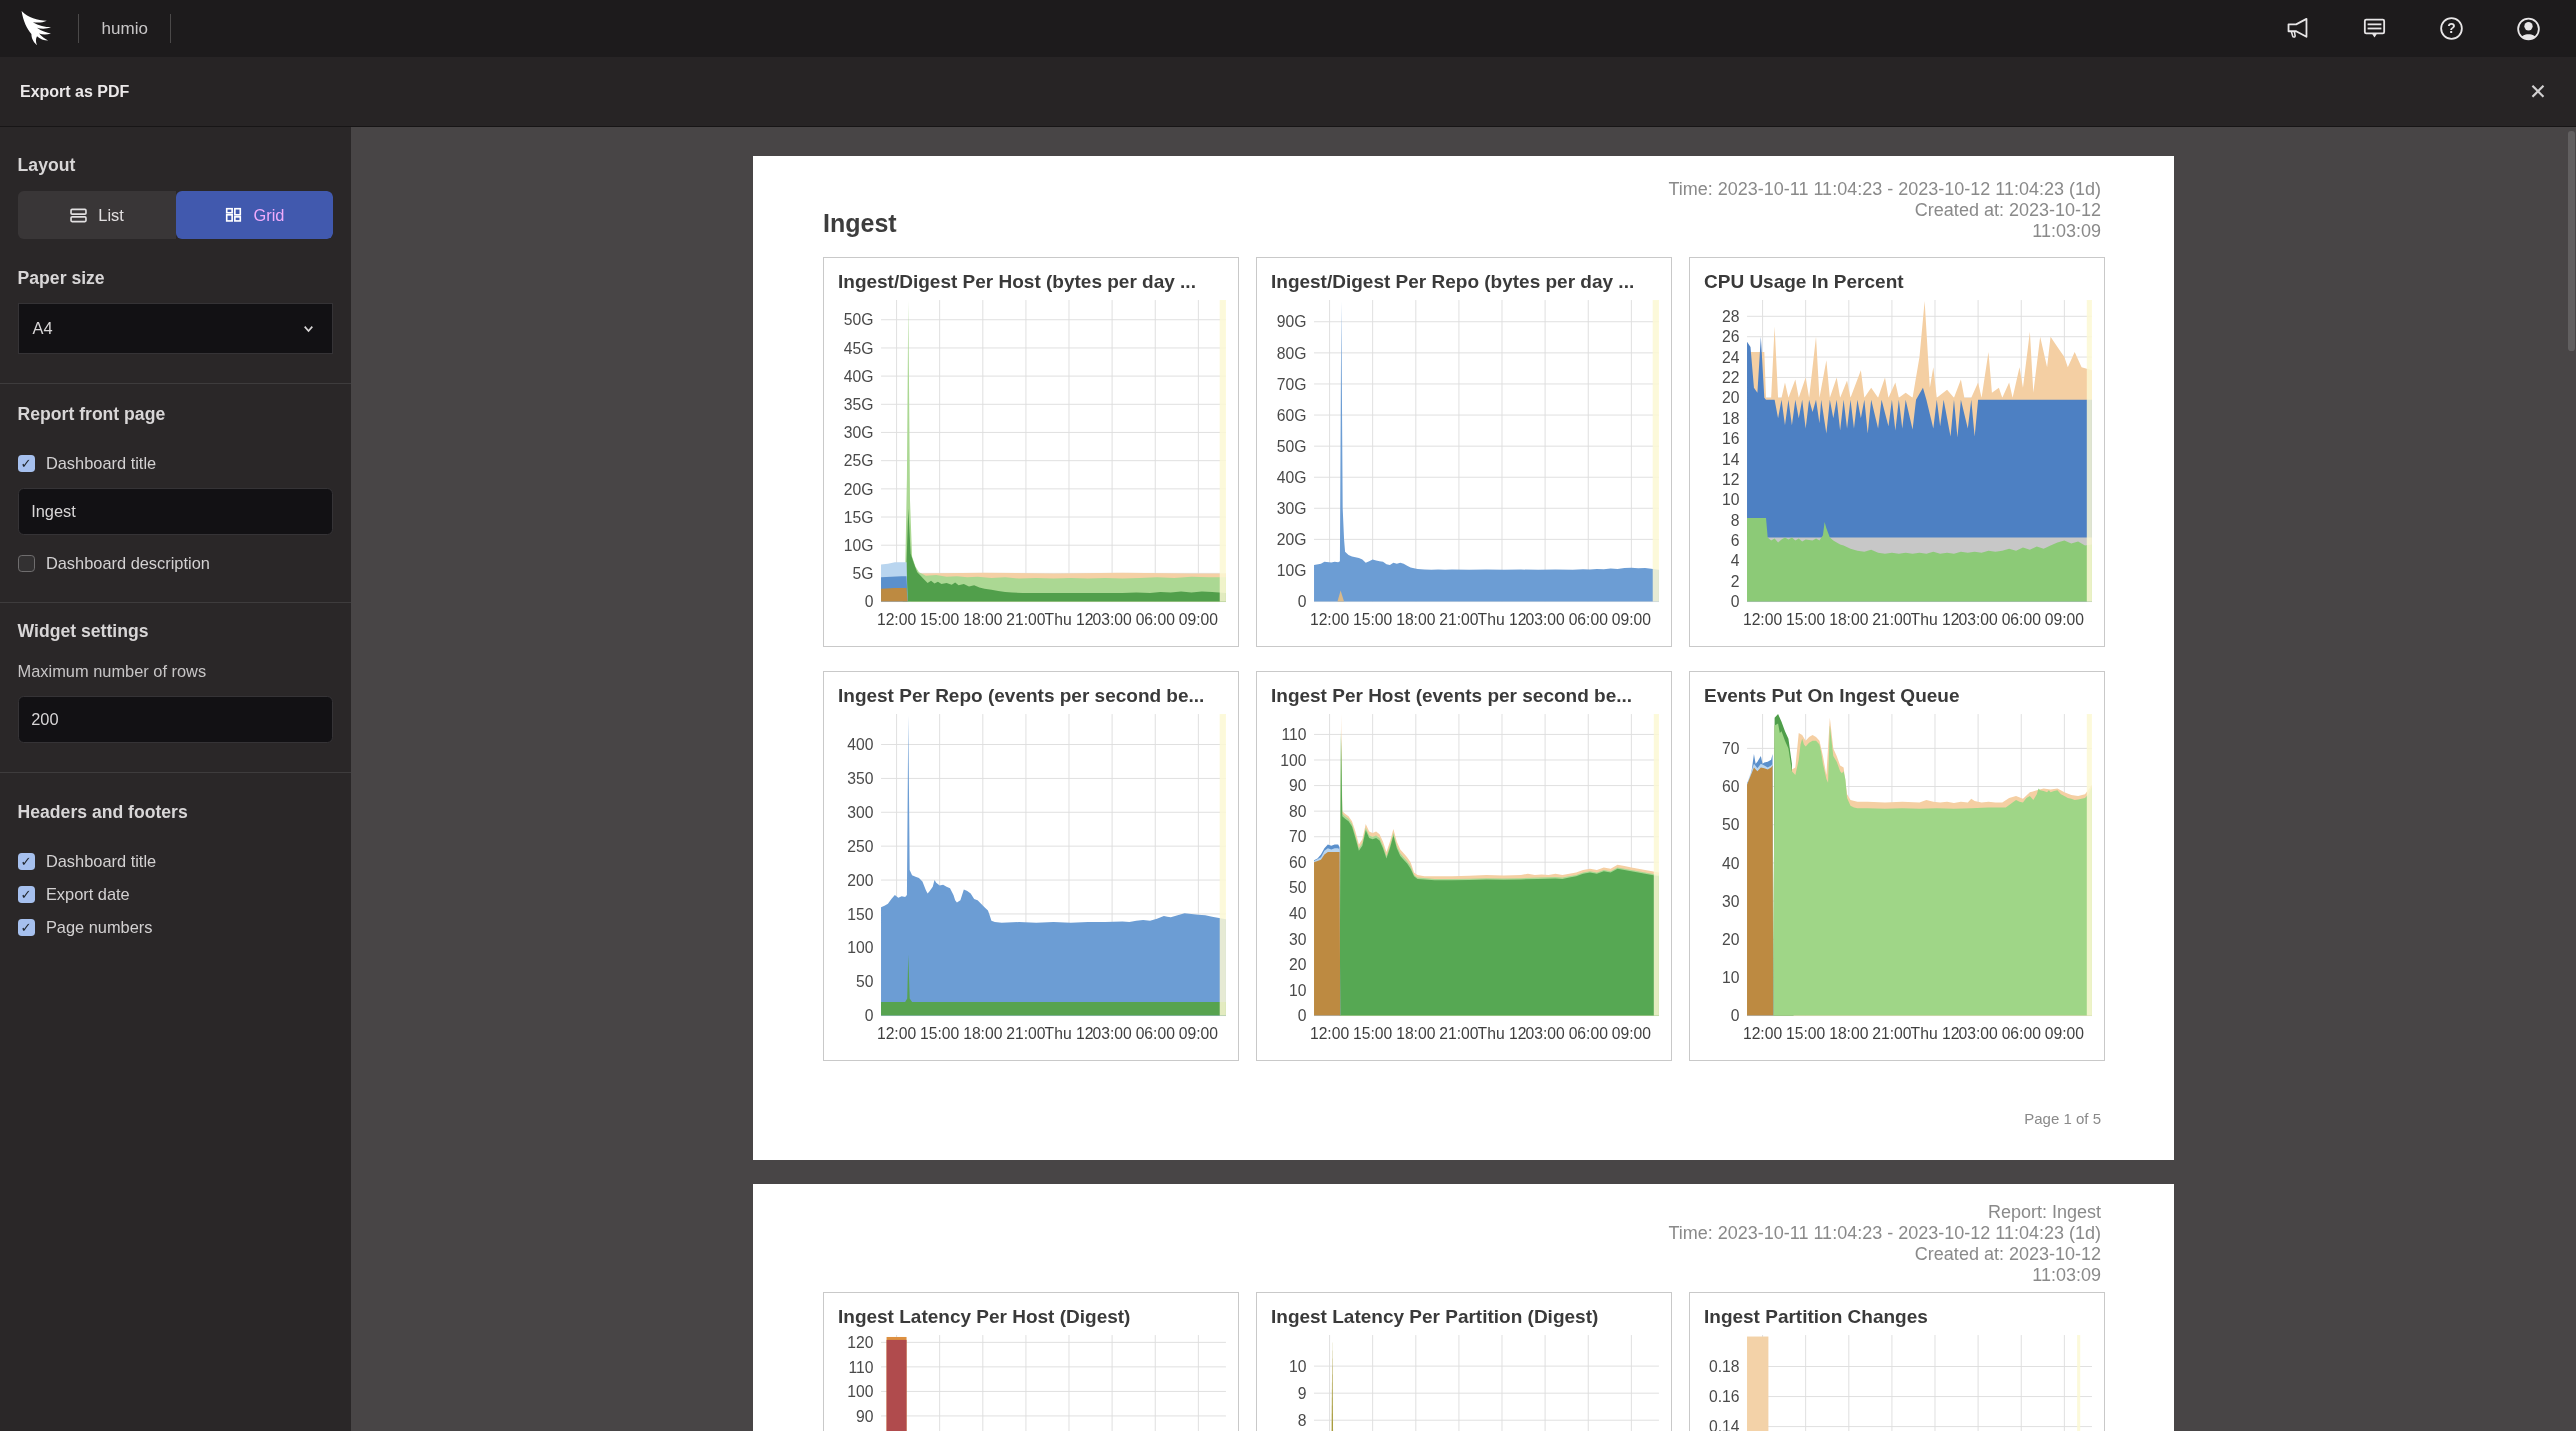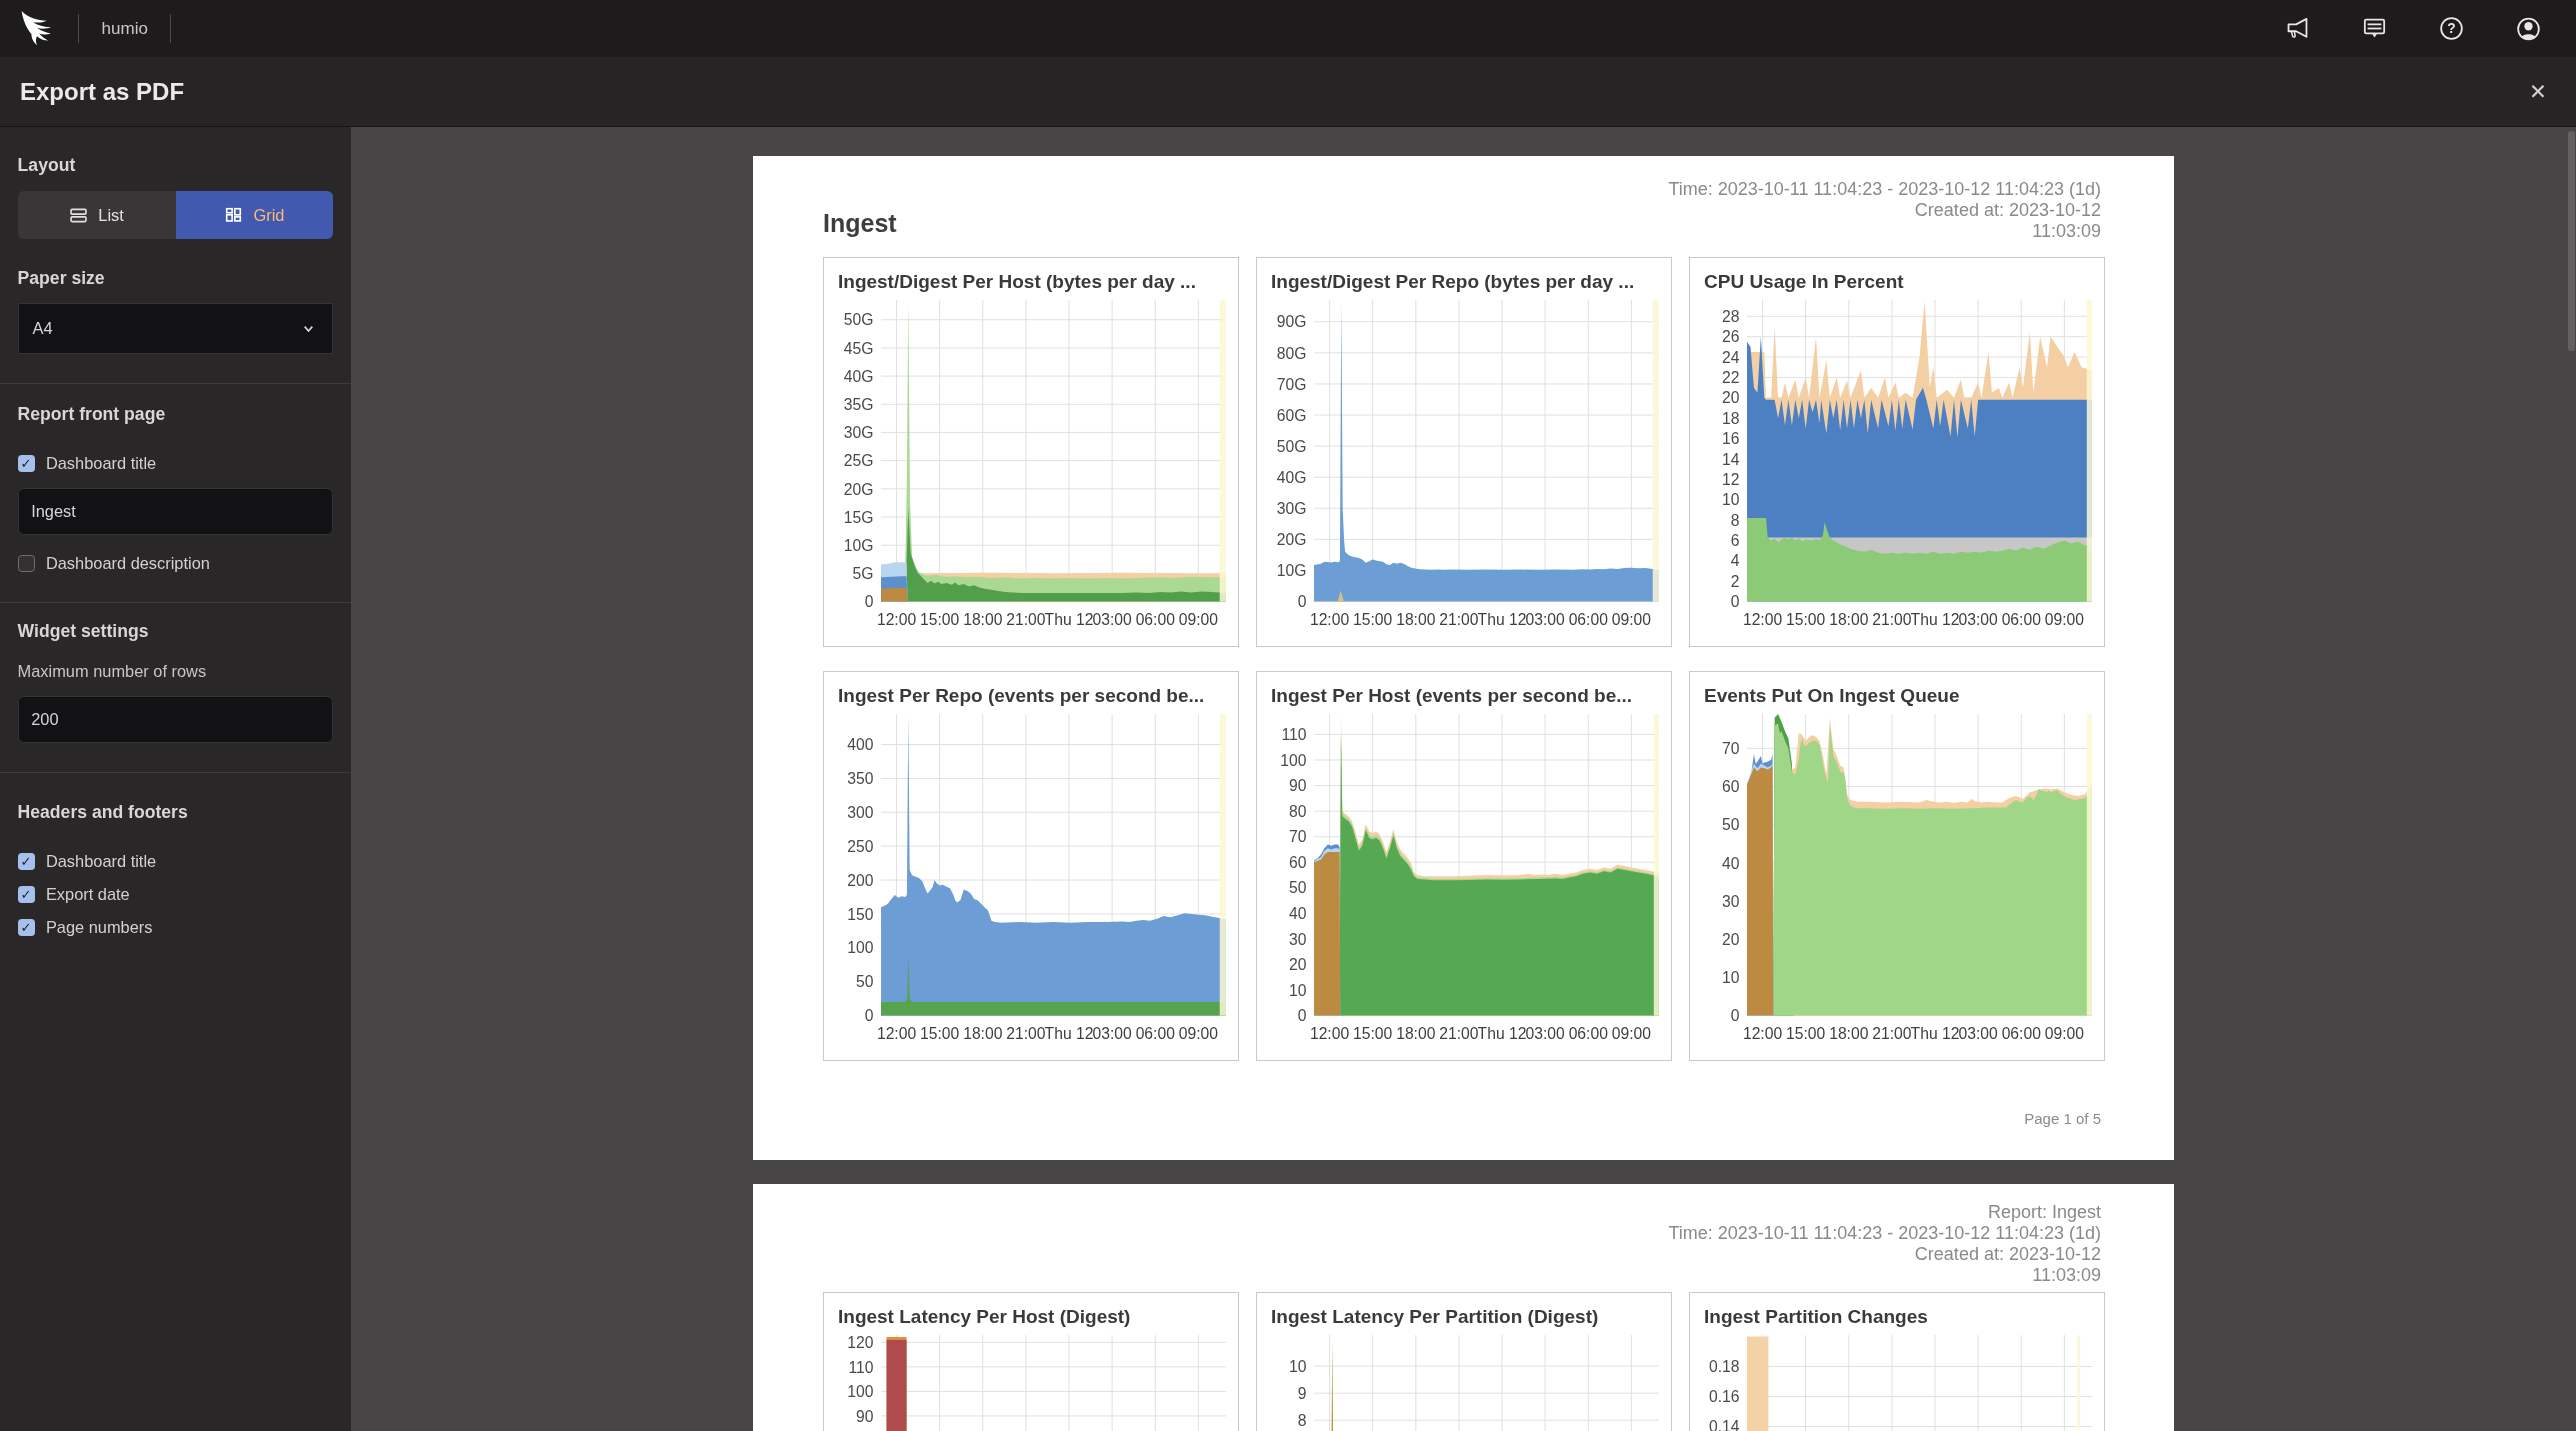--- a/index.html
+++ b/index.html
@@ -17,33 +17,33 @@
   .nav-item{color:#a9a7a8;font-size:17.6px;height:100%;display:flex;align-items:center;
             position:relative;cursor:pointer;padding:0 3.8px;}
   .nav-item.active{color:#f1f0f0;font-weight:700;}
   .nav-item.active::after{content:"";position:absolute;left:-14px;right:-14px;bottom:0;height:5px;background:#4a63c8;}
   .nav-right{margin-left:auto;display:flex;align-items:center;gap:48px;margin-right:33px;}
   .nav-icon{width:29px;height:29px;display:flex;align-items:center;justify-content:center;cursor:pointer;}
 
   
   .hdr{position:absolute;left:0;top:57px;width:2576px;height:69px;background:#272425;
        display:flex;align-items:center;border-bottom:0.6px solid #171516;z-index:20;}
-  .hdr-title{color:#ece9ea;font-size:24px;font-weight:700;margin-left:20px;}
+  .hdr-title{color:#ece9ea;font-size:16px;font-weight:700;margin-left:20px;}
   .hdr-close{margin-left:auto;margin-right:22.6px;color:#d2d0d1;font-size:21.4px;cursor:pointer;width:31px;
              text-align:center;}
 
   
   .side{position:absolute;left:0;top:126px;width:351px;bottom:0;background:#2a2728;z-index:10;}
   .side-inner{padding:0 17.6px;}
   .sec-title{color:#d8d6d7;font-size:17.6px;font-weight:700;}
   .mt46{margin-top:29px;} .mt34{margin-top:29px;} .mt32{margin-top:20px;} .mt30{margin-top:19px;}
   .seg{margin-top:15px;height:48px;display:flex;border-radius:5.7px;overflow:hidden;}
   .seg-btn{flex:1;display:flex;align-items:center;justify-content:center;gap:10px;
            font-size:16.4px;color:#e2e0e1;cursor:pointer;background:#393637;}
-  .seg-btn.active{background:#4159ae;color:#fdba74;}
+  .seg-btn.active{background:#4159ae;color:#f0abfc;border-radius:6px;}
   .field-label{color:#c7c5c6;font-size:16.4px;}
   .select{margin-top:14px;height:49px;background:#121114;border:0.6px solid #353336;border-radius:0;
           display:flex;align-items:center;padding:0 14px;cursor:pointer;}
   .select span{color:#d8d6d7;font-size:16.4px;flex:1;}
   .tinput{margin-top:15px;height:47px;width:100%;box-sizing:border-box;background:#121114;
           border:0.6px solid #353336;border-radius:5.7px;color:#d8d6d7;font-size:16.4px;padding:0 12.6px;
           font-family:inherit;outline:none;display:block;}
   .divider{height:0.6px;background:#3e3c3d;margin-top:29px;margin-left:-17.6px;margin-right:-17.6px;}
   .cb-row{display:flex;align-items:center;gap:11.3px;cursor:pointer;}
   .cb{width:17px;height:17px;border-radius:3.8px;box-sizing:border-box;flex:0 0 auto;

